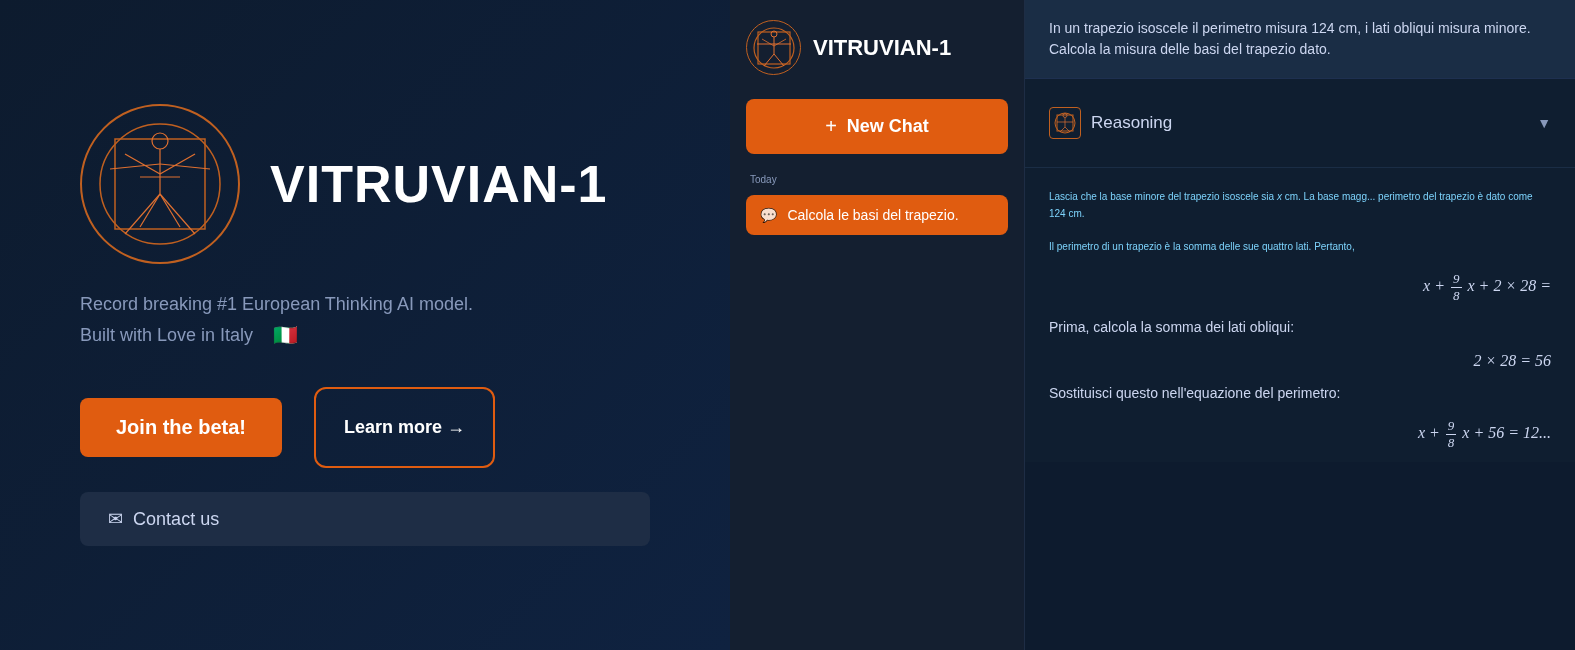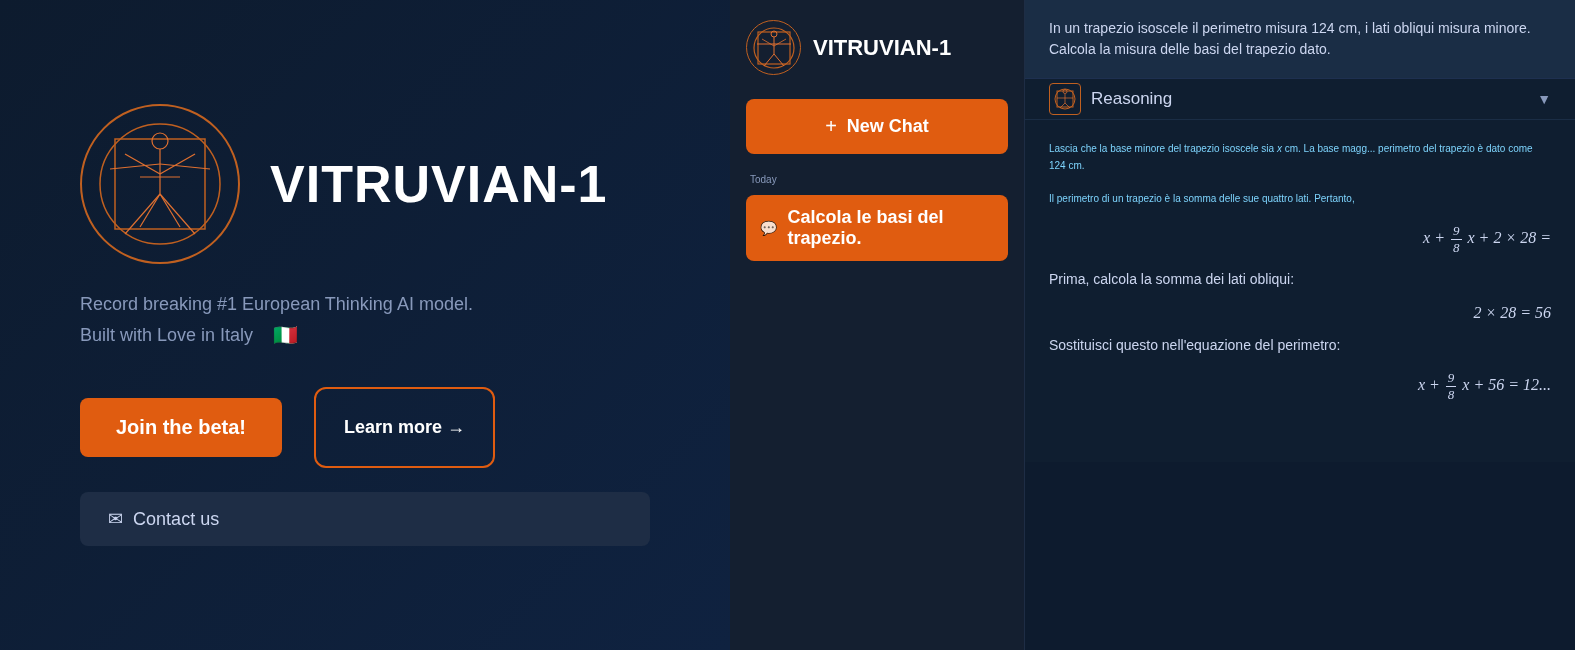--- a/index.html
+++ b/index.html
@@ -193,23 +193,23 @@
       gap: 10px;
     }
 
     .chat-item-icon {
       font-size: 14px;
       color: #fff;
       opacity: 0.8;
     }
 
     .chat-item-text {
-      font-size: 18px;
+      font-size: 14px;
       color: #fff;
-      font-weight: 700;
+      font-weight: 400;
     }
 
     
     .right-panel {
       flex: 1;
       height: 462px;
       background: #0f1e30;
       display: flex;
       flex-direction: column;
       overflow: hidden;
@@ -224,21 +224,21 @@
     .right-top-msg-text {
       font-size: 14px;
       color: #ccd6f0;
       line-height: 1.5;
     }
 
     .reasoning-header {
       display: flex;
       align-items: center;
       gap: 10px;
-      padding: 4px 24px;
+      padding: 28px 24px;
       border-bottom: 1px solid #1a2d45;
     }
 
     .reasoning-logo {
       width: 32px;
       height: 32px;
       border-radius: 4px;
       border: 1px solid #c06020;
       display: flex;
       align-items: center;

